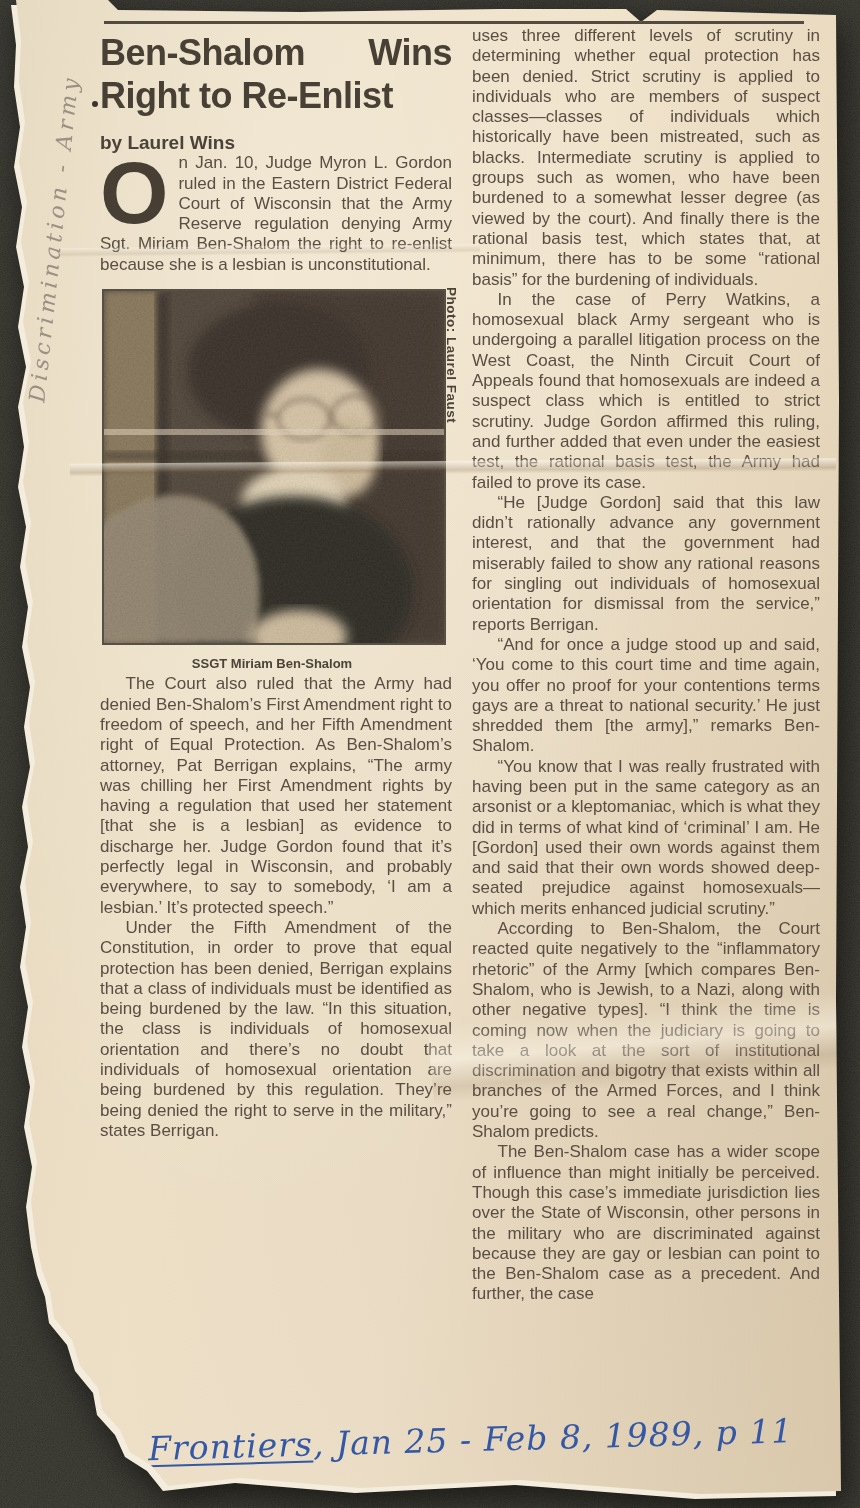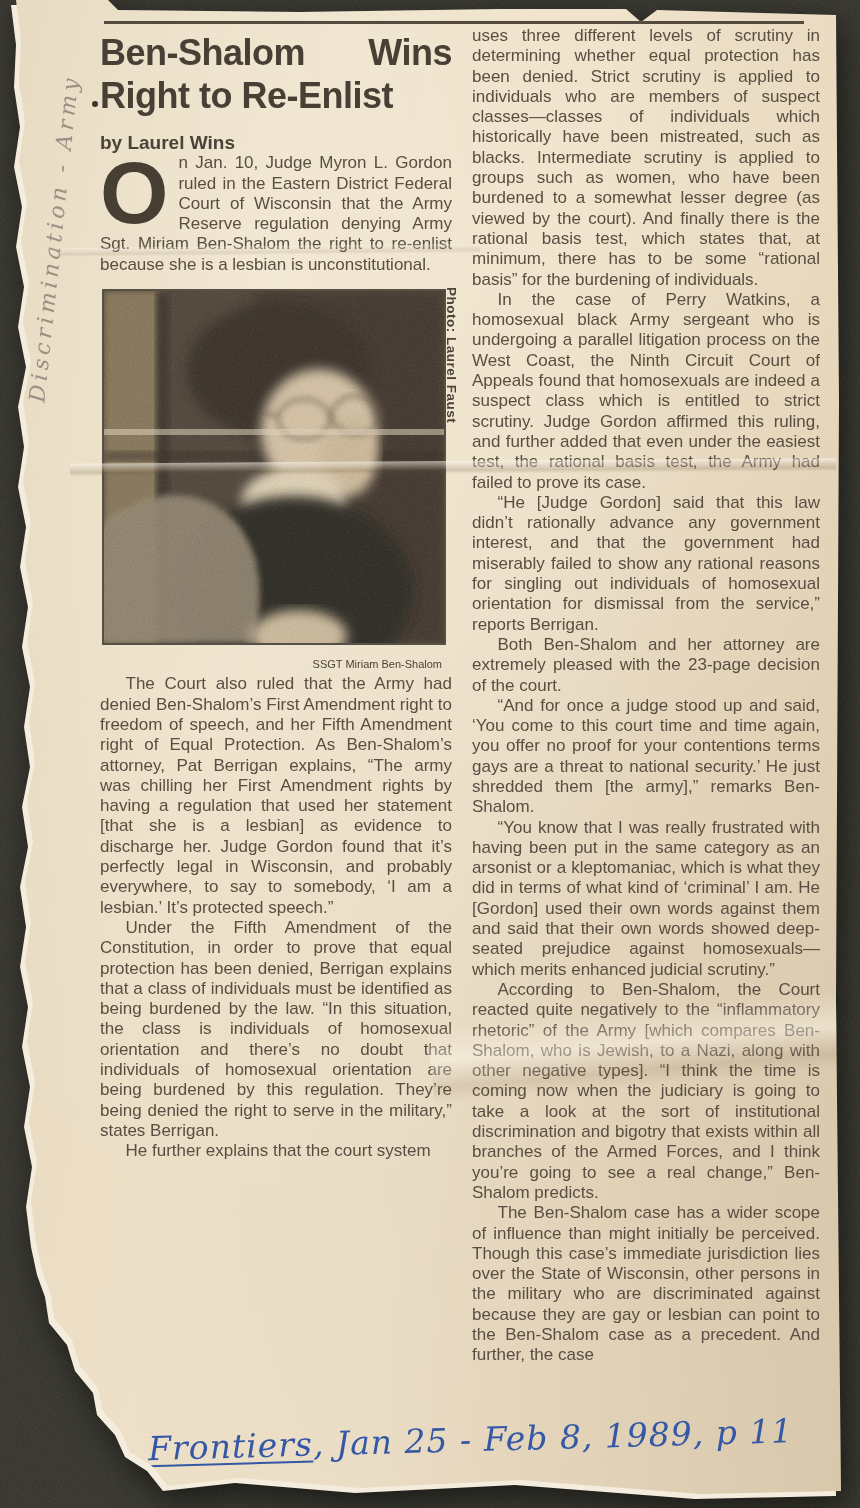--- a/index.html
+++ b/index.html
@@ -62,21 +62,21 @@
   }
 
   .photo-block{position:relative;margin:14px 0 0 2px;width:340px;}
   .photo-frame{width:340px;height:352px;border:2px solid #575044;position:relative;overflow:hidden;background:#463c31;}
   .photo-frame svg{display:block;}
   .photo-credit{
     position:absolute;top:-2px;right:-19px;
     writing-mode:vertical-rl;
     font-size:13.5px;font-weight:bold;color:#4c4338;letter-spacing:.5px;white-space:nowrap;
   }
-  .photo-caption{font-size:11px;font-weight:normal;color:#4c4338;margin-top:9px;text-align:right;}
+  .photo-caption{font-size:13px;font-weight:bold;color:#4c4338;margin-top:9px;text-align:center;}
 
   .body-start{margin-top:17px;}
 
   
   .citation{
     position:absolute;left:148px;top:1420px;width:660px;
     transform:rotate(-1.6deg);
     font-family:"DejaVu Serif", serif;font-style:italic;
     font-size:33px;color:#3457a6;letter-spacing:1px;white-space:nowrap;
   }
@@ -155,28 +155,26 @@
             <rect x="0" y="138" width="340" height="6" fill="#ecdfc6" opacity=".55"></rect>
             <rect width="340" height="352" filter="url(#pnoise)"></rect>
           </svg>
         </div>
         <div class="photo-credit">Photo: Laurel Faust</div>
         <div class="photo-caption">SSGT Miriam Ben-Shalom</div>
       </div>
 
       <p class="indent">The Court also ruled that the Army had denied Ben-Shalom’s First Amendment right to freedom of speech, and her Fifth Amendment right of Equal Protection. As Ben-Shalom’s attorney, Pat Berrigan explains, “The army was chilling her First Amendment rights by having a regulation that used her statement [that she is a lesbian] as evidence to discharge her. Judge Gordon found that it’s perfectly legal in Wisconsin, and probably everywhere, to say to somebody, ‘I am a lesbian.’ It’s protected speech.”</p>
       <p class="indent">Under the Fifth Amendment of the Constitution, in order to prove that equal protection has been denied, Berrigan explains that a class of individuals must be identified as being burdened by the law. “In this situation, the class is individuals of homosexual orientation and there’s no doubt that individuals of homosexual orientation are being burdened by this regulation. They’re being denied the right to serve in the military,” states Berrigan.</p>
-      <p class="indent">He further explains that the court system</p>
     </div>
 
     <div class="col col-right">
       <p>uses three different levels of scrutiny in determining whether equal protection has been denied. Strict scrutiny is applied to individuals who are members of suspect classes—classes of individuals which historically have been mistreated, such as blacks. Intermediate scrutiny is applied to groups such as women, who have been burdened to a somewhat lesser degree (as viewed by the court). And finally there is the rational basis test, which states that, at minimum, there has to be some “rational basis” for the burdening of individuals.</p>
       <p class="indent">In the case of Perry Watkins, a homosexual black Army sergeant who is undergoing a parallel litigation process on the West Coast, the Ninth Circuit Court of Appeals found that homosexuals are indeed a suspect class which is entitled to strict scrutiny. Judge Gordon affirmed this ruling, and further added that even under the easiest test, the rational basis test, the Army had failed to prove its case.</p>
       <p class="indent">“He [Judge Gordon] said that this law didn’t rationally advance any government interest, and that the government had miserably failed to show any rational reasons for singling out individuals of homosexual orientation for dismissal from the service,” reports Berrigan.</p>
-      <p class="indent">Both Ben-Shalom and her attorney are extremely pleased with the 23-page decision of the court.</p>
       <p class="indent">“And for once a judge stood up and said, ‘You come to this court time and time again, you offer no proof for your contentions terms gays are a threat to national security.’ He just shredded them [the army],” remarks Ben-Shalom.</p>
       <p class="indent">“You know that I was really frustrated with having been put in the same category as an arsonist or a kleptomaniac, which is what they did in terms of what kind of ‘criminal’ I am. He [Gordon] used their own words against them and said that their own words showed deep-seated prejudice against homosexuals—which merits enhanced judicial scrutiny.”</p>
       <p class="indent">According to Ben-Shalom, the Court reacted quite negatively to the “inflammatory rhetoric” of the Army [which compares Ben-Shalom, who is Jewish, to a Nazi, along with other negative types]. “I think the time is coming now when the judiciary is going to take a look at the sort of institutional discrimination and bigotry that exists within all branches of the Armed Forces, and I think you’re going to see a real change,” Ben-Shalom predicts.</p>
       <p class="indent">The Ben-Shalom case has a wider scope of influence than might initially be perceived. Though this case’s immediate jurisdiction lies over the State of Wisconsin, other persons in the military who are discriminated against because they are gay or lesbian can point to the Ben-Shalom case as a precedent. And further, the case</p>
     </div>
 
     <div class="crease-h"></div>
     <div class="crease-h2"></div>
     <div class="crease-d"></div>
 

